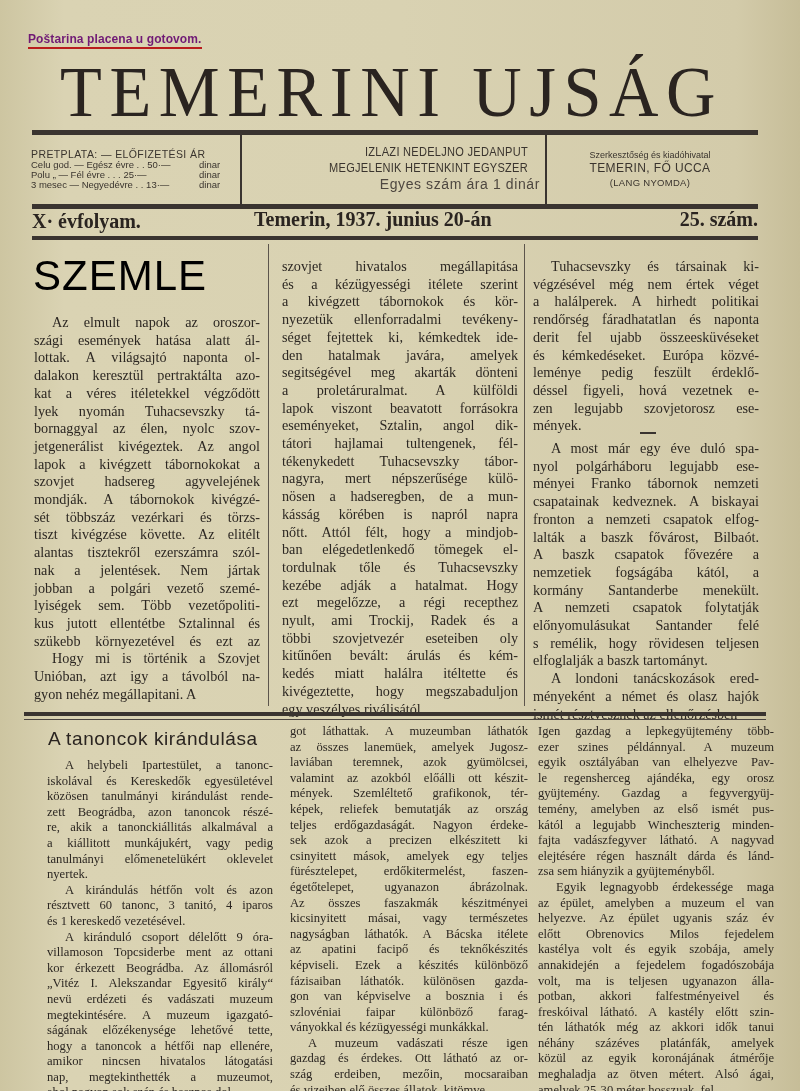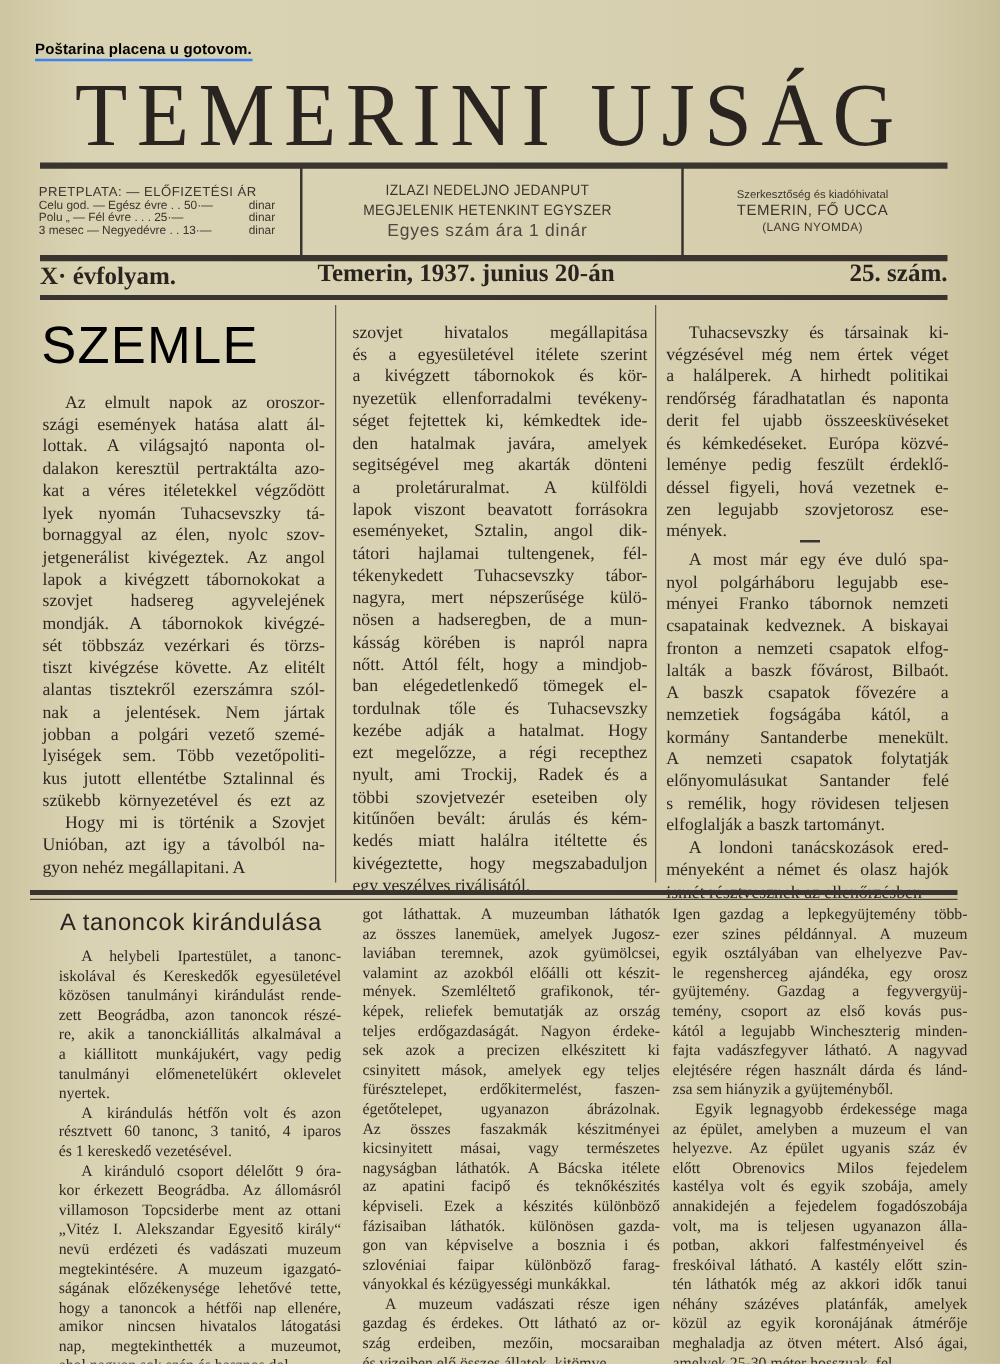--- a/index.html
+++ b/index.html
@@ -9,40 +9,40 @@
       background-image: linear-gradient(90deg, #cdc5a1 0%, #dad3b3 8%, #d9d2b2 50%, #d3cbaa 92%, #c6bd98 100%);
       color: #2a2520;
       font-family: "Liberation Serif", serif;
       position: relative;
     }
     .page { position: absolute; left: 0; top: 0; width: 800px; height: 1091px; }
 
     .postage {
       position: absolute; left: 28px; top: 32px;
       font-family: "Liberation Sans", sans-serif; font-weight: bold; font-size: 12px;
-      color: #000000; border-bottom: 2px solid #3b82f6; padding-bottom: 1px; letter-spacing: 0.1px;
+      color: #701a75; border-bottom: 2px solid #b91c1c; padding-bottom: 1px; letter-spacing: 0.1px;
     }
     .masthead {
       position: absolute; left: 60px; top: 56px; width: 690px;
       font-family: "Liberation Serif", serif; font-size: 72px; line-height: 72px;
       letter-spacing: 8px; color: #2a2420; white-space: nowrap; transform: scaleX(0.95); transform-origin: left top;
     }
     .rule-thick { position: absolute; height: 5px; background: #3a3430; }
     .rule-thin { position: absolute; height: 2px; background: #4a4440; }
 
     .info-box { position: absolute; top: 136px; height: 66px; }
     .info-divider { position: absolute; width: 2px; background: #3a3430; top: 134px; height: 70px; }
 
     .prices { left: 31px; width: 200px; font-family: "Liberation Sans", sans-serif; }
     .prices .head { font-size: 10.5px; letter-spacing: 0.4px; margin-top: 12px; color: #3a342e; }
     .prices .row { font-size: 9.5px; line-height: 10px; display: flex; color: #3a342e; }
     .prices .row .lbl { width: 168px; white-space: nowrap; }
     .prices .row .cur { width: 32px; }
 
-    .center-info { left: 240px; width: 300px; text-align: center; font-family: "Liberation Sans", sans-serif; color: #3a342e; }
+    .center-info { left: 240px; width: 300px; text-align: right; font-family: "Liberation Sans", sans-serif; color: #3a342e; }
     .center-info .l1, .center-info .l2 { font-size: 12px; line-height: 16px; letter-spacing: 0.3px; transform: scaleX(0.92); }
     .center-info .l1 { margin-top: 8px; }
     .center-info .l3 { font-size: 14px; line-height: 17px; color: #4e4740; letter-spacing: 0.6px; }
 
     .office { left: 548px; width: 204px; text-align: center; font-family: "Liberation Sans", sans-serif; color: #3a342e; }
     .office .l1 { font-size: 9px; margin-top: 14px; }
     .office .l2 { font-size: 12px; line-height: 17px; letter-spacing: 0.4px; }
     .office .l3 { font-size: 9.5px; letter-spacing: 0.3px; }
 
     .dateline { position: absolute; top: 210px; left: 28px; width: 730px; height: 26px; font-family: "Liberation Serif", serif; font-weight: bold; color: #2a2420; }
@@ -137,21 +137,21 @@
       <span class="line">lyiségek sem. Több vezetőpoliti-</span>
       <span class="line">kus jutott ellentétbe Sztalinnal és</span>
       <span class="line">szükebb környezetével és ezt az</span>
       <span class="line" style="padding-left: 18px;">Hogy mi is történik a Szovjet</span>
       <span class="line">Unióban, azt igy a távolból na-</span>
       <span class="line last">gyon nehéz megállapitani. A</span>
     </div>
   <div class="vsep" style="left:268px; top:244px; height:462px;"></div>
   <div class="col" style="left:282px; top:258px; width:236px;" id="sz2">
       <span class="line">szovjet hivatalos megállapitása</span>
-      <span class="line">és a egyesületével itélete szerint</span>
+      <span class="line">és a kézügyességi itélete szerint</span>
       <span class="line">a kivégzett tábornokok és kör-</span>
       <span class="line">nyezetük ellenforradalmi tevékeny-</span>
       <span class="line">séget fejtettek ki, kémkedtek ide-</span>
       <span class="line">den hatalmak javára, amelyek</span>
       <span class="line">segitségével meg akarták dönteni</span>
       <span class="line">a proletáruralmat. A külföldi</span>
       <span class="line">lapok viszont beavatott forrásokra</span>
       <span class="line">eseményeket, Sztalin, angol dik-</span>
       <span class="line">tátori hajlamai tultengenek, fél-</span>
       <span class="line">tékenykedett Tuhacsevszky tábor-</span>
@@ -213,22 +213,22 @@
       <span class="line">közösen tanulmányi kirándulást rende-</span>
       <span class="line">zett Beográdba, azon tanoncok részé-</span>
       <span class="line">re, akik a tanonckiállitás alkalmával a</span>
       <span class="line">a kiállitott munkájukért, vagy pedig</span>
       <span class="line">tanulmányi előmenetelükért oklevelet</span>
       <span class="line last">nyertek.</span>
       <span class="line" style="padding-left: 18px;">A kirándulás hétfőn volt és azon</span>
       <span class="line">résztvett 60 tanonc, 3 tanitó, 4 iparos</span>
       <span class="line last">és 1 kereskedő vezetésével.</span>
       <span class="line" style="padding-left: 18px;">A kiránduló csoport délelőtt 9 óra-</span>
+      <span class="line">villamoson Topcsiderbe ment az ottani</span>
       <span class="line">kor érkezett Beográdba. Az állomásról</span>
-      <span class="line">villamoson Topcsiderbe ment az ottani</span>
       <span class="line">„Vitéz I. Alekszandar Egyesitő király“</span>
       <span class="line">nevü erdézeti és vadászati muzeum</span>
       <span class="line">megtekintésére. A muzeum igazgató-</span>
       <span class="line">ságának előzékenysége lehetővé tette,</span>
       <span class="line">hogy a tanoncok a hétfői nap ellenére,</span>
       <span class="line">amikor nincsen hivatalos látogatási</span>
       <span class="line">nap, megtekinthették a muzeumot,</span>
       <span class="line last">ahol nagyon sok szép és hasznos dol-</span>
     </div>
   <div class="col small" style="left:290px; top:724px; width:238px;" id="tn2">
@@ -256,21 +256,21 @@
       <span class="line">gazdag és érdekes. Ott látható az or-</span>
       <span class="line">szág erdeiben, mezőin, mocsaraiban</span>
       <span class="line last">és vizeiben elő összes állatok, kitömve.</span>
     </div>
   <div class="col small" style="left:538px; top:724px; width:236px;" id="tn3">
       <span class="line">Igen gazdag a lepkegyüjtemény több-</span>
       <span class="line">ezer szines példánnyal. A muzeum</span>
       <span class="line">egyik osztályában van elhelyezve Pav-</span>
       <span class="line">le regensherceg ajándéka, egy orosz</span>
       <span class="line">gyüjtemény. Gazdag a fegyvergyüj-</span>
-      <span class="line">temény, csoport az első kovás pus-</span>
+      <span class="line">temény, amelyben az első ismét pus-</span>
       <span class="line">kától a legujabb Wincheszterig minden-</span>
       <span class="line">fajta vadászfegyver látható. A nagyvad</span>
       <span class="line">elejtésére régen használt dárda és lánd-</span>
       <span class="line last">zsa sem hiányzik a gyüjteményből.</span>
       <span class="line" style="padding-left: 18px;">Egyik legnagyobb érdekessége maga</span>
       <span class="line">az épület, amelyben a muzeum el van</span>
       <span class="line">helyezve. Az épület ugyanis száz év</span>
       <span class="line">előtt Obrenovics Milos fejedelem</span>
       <span class="line">kastélya volt és egyik szobája, amely</span>
       <span class="line">annakidején a fejedelem fogadószobája</span>

